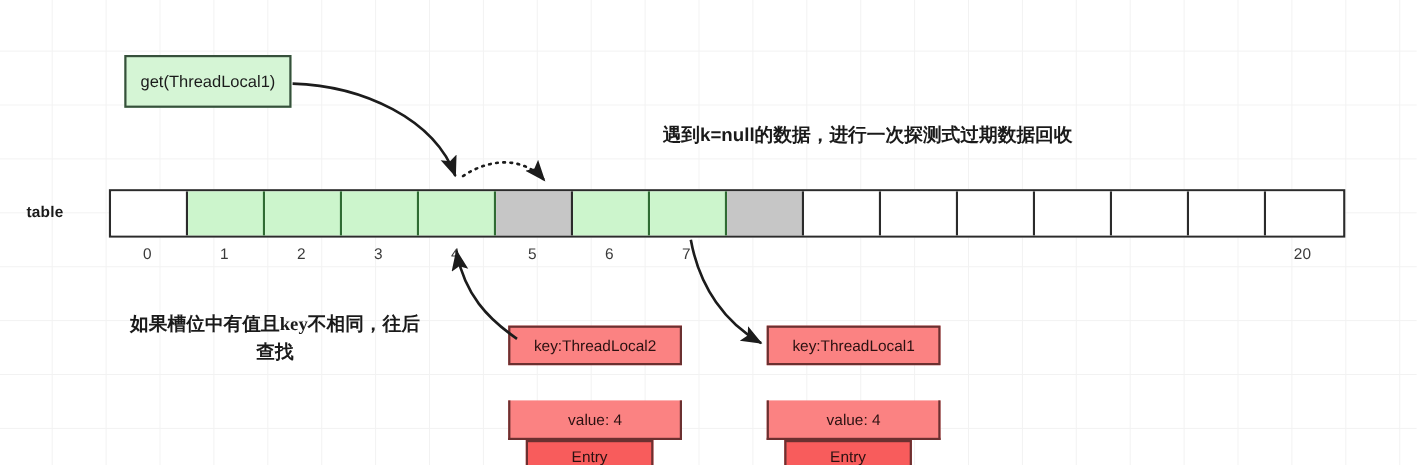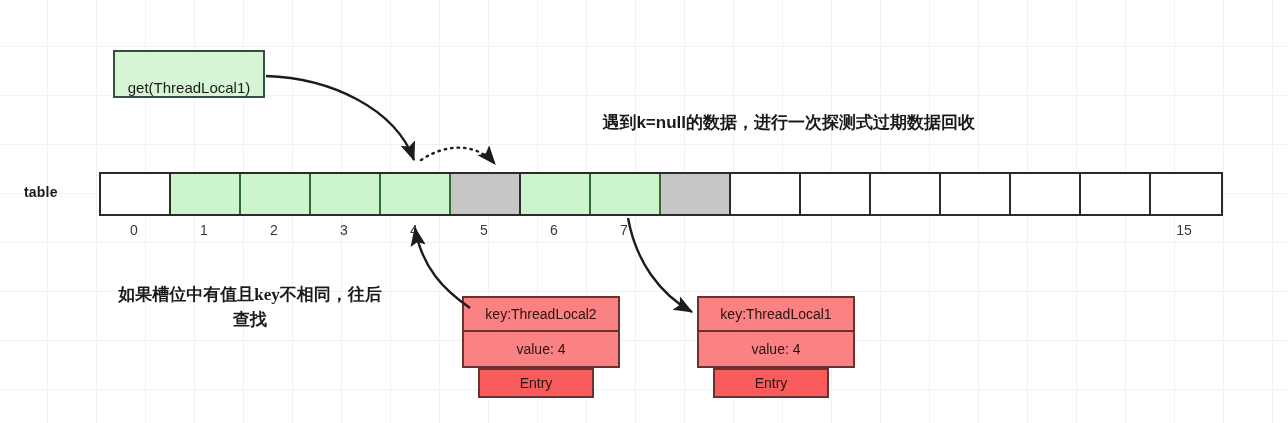--- a/index.html
+++ b/index.html
@@ -33,21 +33,21 @@
   .call-box {
     position: absolute;
     left: 113px;
     top: 50px;
     width: 152px;
     height: 48px;
     background: #d5f5d5;
     border: 2px solid #36503b;
     box-sizing: border-box;
     display: flex;
-    align-items: flex-end;
+    align-items: center;
     justify-content: center;
     font-size: 15px;
     color: #1b1b1b;
   }
 
   
   .table-label {
     position: absolute;
     left: 24px;
     top: 184px;
@@ -119,21 +119,21 @@
     background: #fb8282;
     border: 2px solid #6b3030;
     box-sizing: border-box;
     height: 36px;
     display: flex;
     align-items: center;
     justify-content: center;
     font-size: 14px;
     color: #2b1111;
   }
-  .entry-kv.value { border-top: none; }
+  .entry-kv.value { border-top: none; margin-top: 32px; }
   .entry-title {
     width: 116px;
     margin-left: 16px;
     background: #f85c5c;
     border: 2px solid #6b3030;
     box-sizing: border-box;
     height: 30px;
     display: flex;
     align-items: center;
     justify-content: center;
@@ -175,21 +175,21 @@
 
   <div id="index-labels">
       <div class="idx" style="left: 99px;">0</div>
       <div class="idx" style="left: 169px;">1</div>
       <div class="idx" style="left: 239px;">2</div>
       <div class="idx" style="left: 309px;">3</div>
       <div class="idx" style="left: 379px;">4</div>
       <div class="idx" style="left: 449px;">5</div>
       <div class="idx" style="left: 519px;">6</div>
       <div class="idx" style="left: 589px;">7</div>
-      <div class="idx" style="left: 1149px;">15</div>
+      <div class="idx" style="left: 1149px;">20</div>
     </div>
 
   <div class="annot annot-top">遇到k=null的数据，进行一次探测式过期数据回收</div>
   <div class="annot annot-left">如果槽位中有值且key不相同，往后查找</div>
 
   <div class="entry-box entry-left">
     <div class="entry-kv">key:ThreadLocal2</div>
     <div class="entry-kv value">value: 4</div>
     <div class="entry-title">Entry</div>
   </div>

